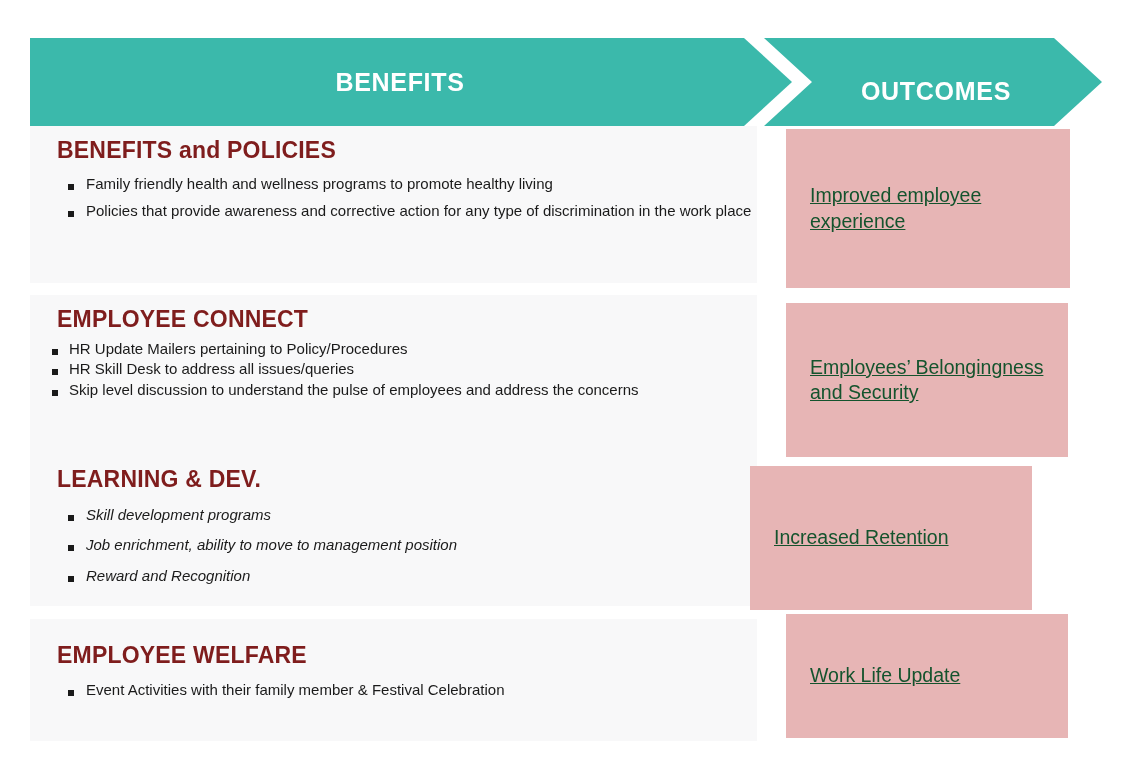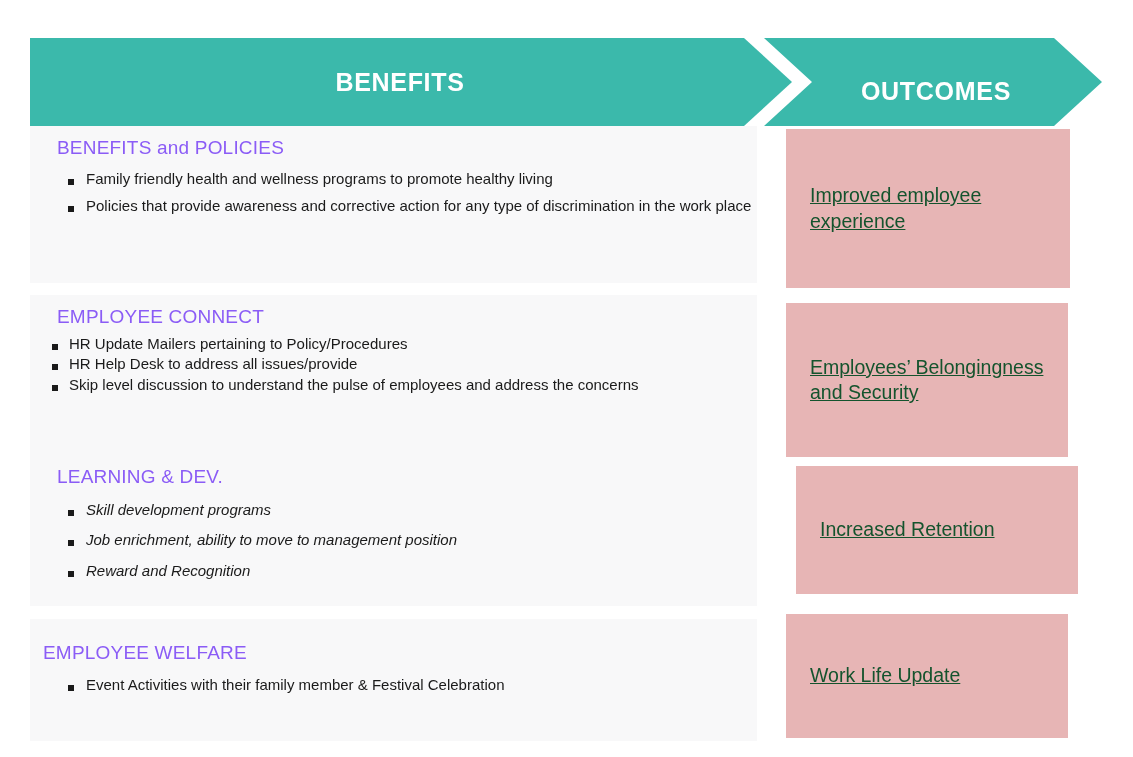--- a/index.html
+++ b/index.html
@@ -64,23 +64,23 @@
   
   .action-section {
     position: absolute;
     left: 30px;
     width: 727px;
     background: #f8f8f9;
     box-sizing: border-box;
     padding: 0;
   }
   .section-title {
-    color: #8b5cf6;
-    font-weight: normal;
-    font-size: 19px;
+    color: #7f1d1d;
+    font-weight: bold;
+    font-size: 23px;
     font-family: "Liberation Sans", sans-serif;
     font-stretch: condensed;
     letter-spacing: 0.2px;
     white-space: nowrap;
   }
   .bullets {
     list-style: none;
     margin: 0;
     padding: 0;
   }
@@ -117,21 +117,21 @@
   #section-connect .bullets li { padding-left: 39px; margin-bottom: 2px; }
   #section-connect .bullets li .bullet-mark { left: 22px; }
 
   #section-learning          { top: 453px;  height: 153px; }
   #section-learning .section-title { margin: 13px 0 0 27px; }
   #section-learning .bullets { margin: 13px 0 0 0; font-style: italic; }
   #section-learning .bullets li { padding-left: 56px; margin-bottom: 12px; }
   #section-learning .bullets li .bullet-mark { left: 38px; }
 
   #section-welfare           { top: 619px;  height: 122px; }
-  #section-welfare .section-title { margin: 23px 0 0 13px; }
+  #section-welfare .section-title { margin: 23px 0 0 27px; }
   #section-welfare .bullets { margin: 12px 0 0 0; }
   #section-welfare .bullets li { padding-left: 56px; }
   #section-welfare .bullets li .bullet-mark { left: 38px; }
 
   
   .outcome-card {
     position: absolute;
     background: #e7b5b5;
     box-sizing: border-box;
     display: flex;
@@ -141,21 +141,21 @@
     color: #14532d;
     font-size: 19.5px;
     line-height: 1.30;
     font-family: "Liberation Sans", sans-serif;
     padding-left: 24px;
     padding-right: 12px;
     text-decoration: underline;
   }
   #outcome-1 { left: 786px; top: 129px; width: 284px; height: 159px; }
   #outcome-2 { left: 786px; top: 303px; width: 282px; height: 154px; }
-  #outcome-3 { left: 796px; top: 466px; width: 282px; height: 128px; }
+  #outcome-3 { left: 750px; top: 466px; width: 282px; height: 144px; }
   #outcome-4 { left: 786px; top: 614px; width: 282px; height: 124px; }
 </style>
 </head>
 <body>
 
 <div id="canvas">
 
   <div class="banner">
     <svg viewBox="0 0 1072 88" width="1072" height="88" xmlns="http://www.w3.org/2000/svg" aria-hidden="true">
 
@@ -184,21 +184,21 @@
 
   <div class="action-section" id="section-connect">
     <div class="section-title">EMPLOYEE CONNECT</div>
     <ul class="bullets">
       <li>
         <span class="bullet-mark"></span>
         <span class="bullet-text">HR Update Mailers pertaining to Policy/Procedures</span>
       </li>
       <li>
         <span class="bullet-mark"></span>
-        <span class="bullet-text">HR Help Desk to address all issues/provide</span>
+        <span class="bullet-text">HR Skill Desk to address all issues/queries</span>
       </li>
       <li>
         <span class="bullet-mark"></span>
         <span class="bullet-text">Skip level discussion to understand the pulse of employees and address the concerns</span>
       </li>
     </ul>
   </div>
 
   <div class="action-section" id="section-learning">
     <div class="section-title">LEARNING &amp; DEV.</div>

